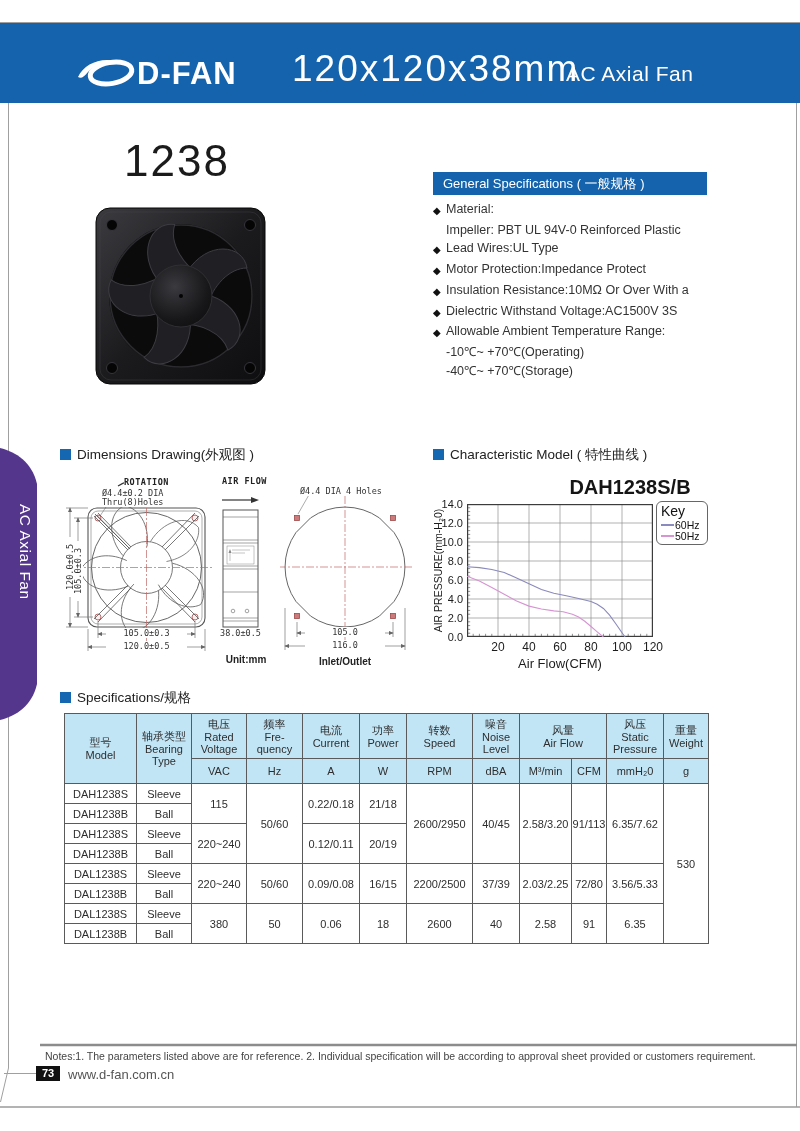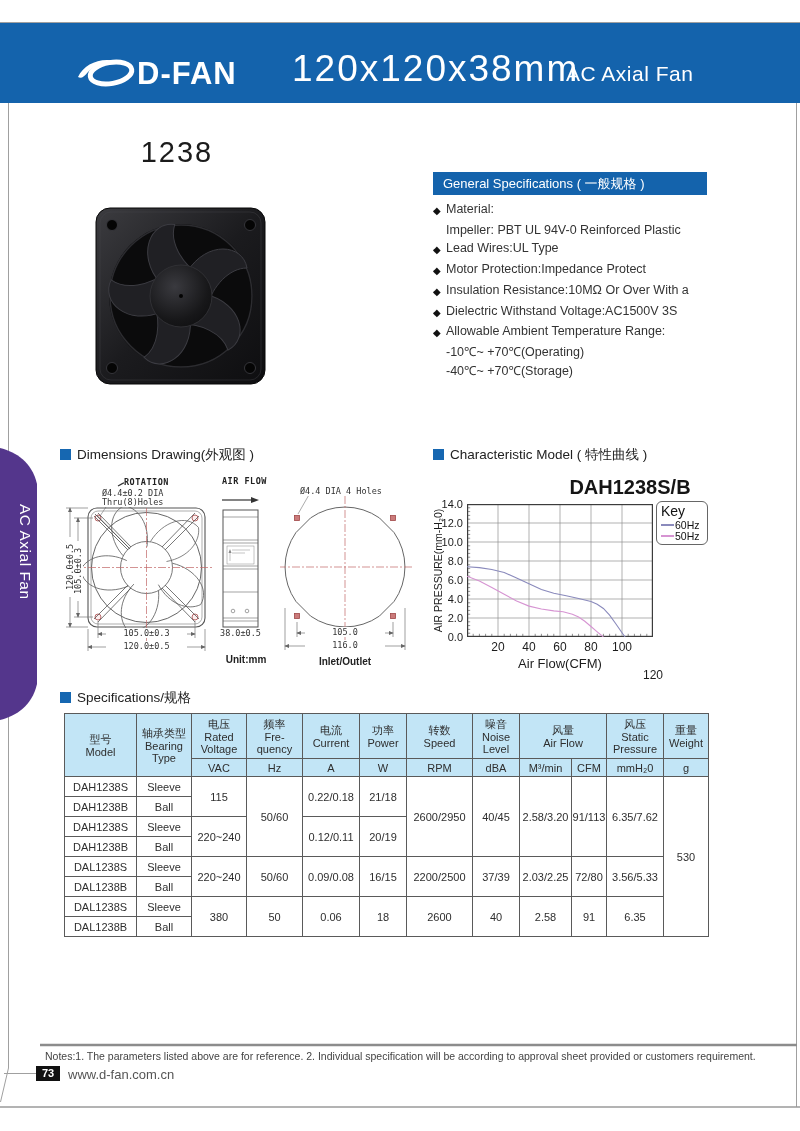--- a/index.html
+++ b/index.html
@@ -9,21 +9,21 @@
   
   .topbar{position:absolute;left:0;top:23px;width:800px;height:80px;background:#1463ac;}
   .brand-text{position:absolute;left:137px;top:56px;font-size:31px;font-weight:bold;color:#fff;letter-spacing:1px;}
   .size-title{position:absolute;left:292px;top:48px;font-size:37px;color:#fff;letter-spacing:2px;}
   .sub-title{position:absolute;left:566px;top:62px;font-size:21px;color:#fff;letter-spacing:0.5px;}
   
   .ribbon-label{position:absolute;left:34px;top:504px;transform-origin:0 0;transform:rotate(90deg);
                 white-space:nowrap;color:#fff;font-size:15.5px;letter-spacing:0.5px;}
   
   .model-number{position:absolute;left:107px;top:136px;width:140px;text-align:center;
-                font-size:29px;color:#1b1b1b;letter-spacing:2px;}
+                font-size:44px;color:#1b1b1b;letter-spacing:2px;}
   
   .gs-bar{position:absolute;left:433px;top:172px;width:274px;height:23px;background:#1463ac;}
   .gs-bar span{display:block;padding-left:10px;line-height:23px;font-size:13px;color:#fff;}
   .spec-list{position:absolute;left:433px;top:200px;width:290px;font-size:12.5px;line-height:18.7px;color:#333;}
   .spec-line{display:flex;}
   .spec-line .bullet{width:13px;font-size:10px;color:#111;flex:none;padding-top:2px;}
   .spec-line.cont{padding-left:13px;}
   
   .sec-bullet{position:absolute;width:11px;height:11px;background:#1667b1;}
   .sec-title{position:absolute;font-size:13.5px;color:#222;}
@@ -412,21 +412,21 @@
       <span class="ytick" style="left: 0px; top: 104px;">6.0</span>
       <span class="ytick" style="left: 0px; top: 85px;">8.0</span>
       <span class="ytick" style="left: 0px; top: 66px;">10.0</span>
       <span class="ytick" style="left: 0px; top: 47px;">12.0</span>
       <span class="ytick" style="left: 0px; top: 28px;">14.0</span>
       <span class="xtick" style="left: 60px; top: 170px;">20</span>
       <span class="xtick" style="left: 91px; top: 170px;">40</span>
       <span class="xtick" style="left: 122px; top: 170px;">60</span>
       <span class="xtick" style="left: 153px; top: 170px;">80</span>
       <span class="xtick" style="left: 184px; top: 170px;">100</span>
-      <span class="xtick" style="left: 215px; top: 170px; margin-top: 28px;">120</span>
+      <span class="xtick" style="left: 215px; top: 170px;">120</span>
     </div>
 
   <table class="spec-table">
     <colgroup>
       <col style="width:72px">
         <col style="width:55px">
         <col style="width:55px">
         <col style="width:56px">
       <col style="width:57px">
         <col style="width:47px">
@@ -477,21 +477,21 @@
           </td>
         <td>
           <span class="hdr-zh">风压</span>
           <span class="hdr-en">Static Pressure</span>
           </td>
         <td>
           <span class="hdr-zh">重量</span>
           <span class="hdr-en">Weight</span>
           </td>
       </tr>
-      <tr style="height:18px">
+      <tr style="height:25px">
         <td>VAC</td>
         <td>Hz</td>
         <td>A</td>
         <td>W</td>
         <td>RPM</td>
         <td>dBA</td>
         <td>M³/min</td>
         <td>CFM</td>
         <td>mmH₂0</td>
         <td>g</td>

